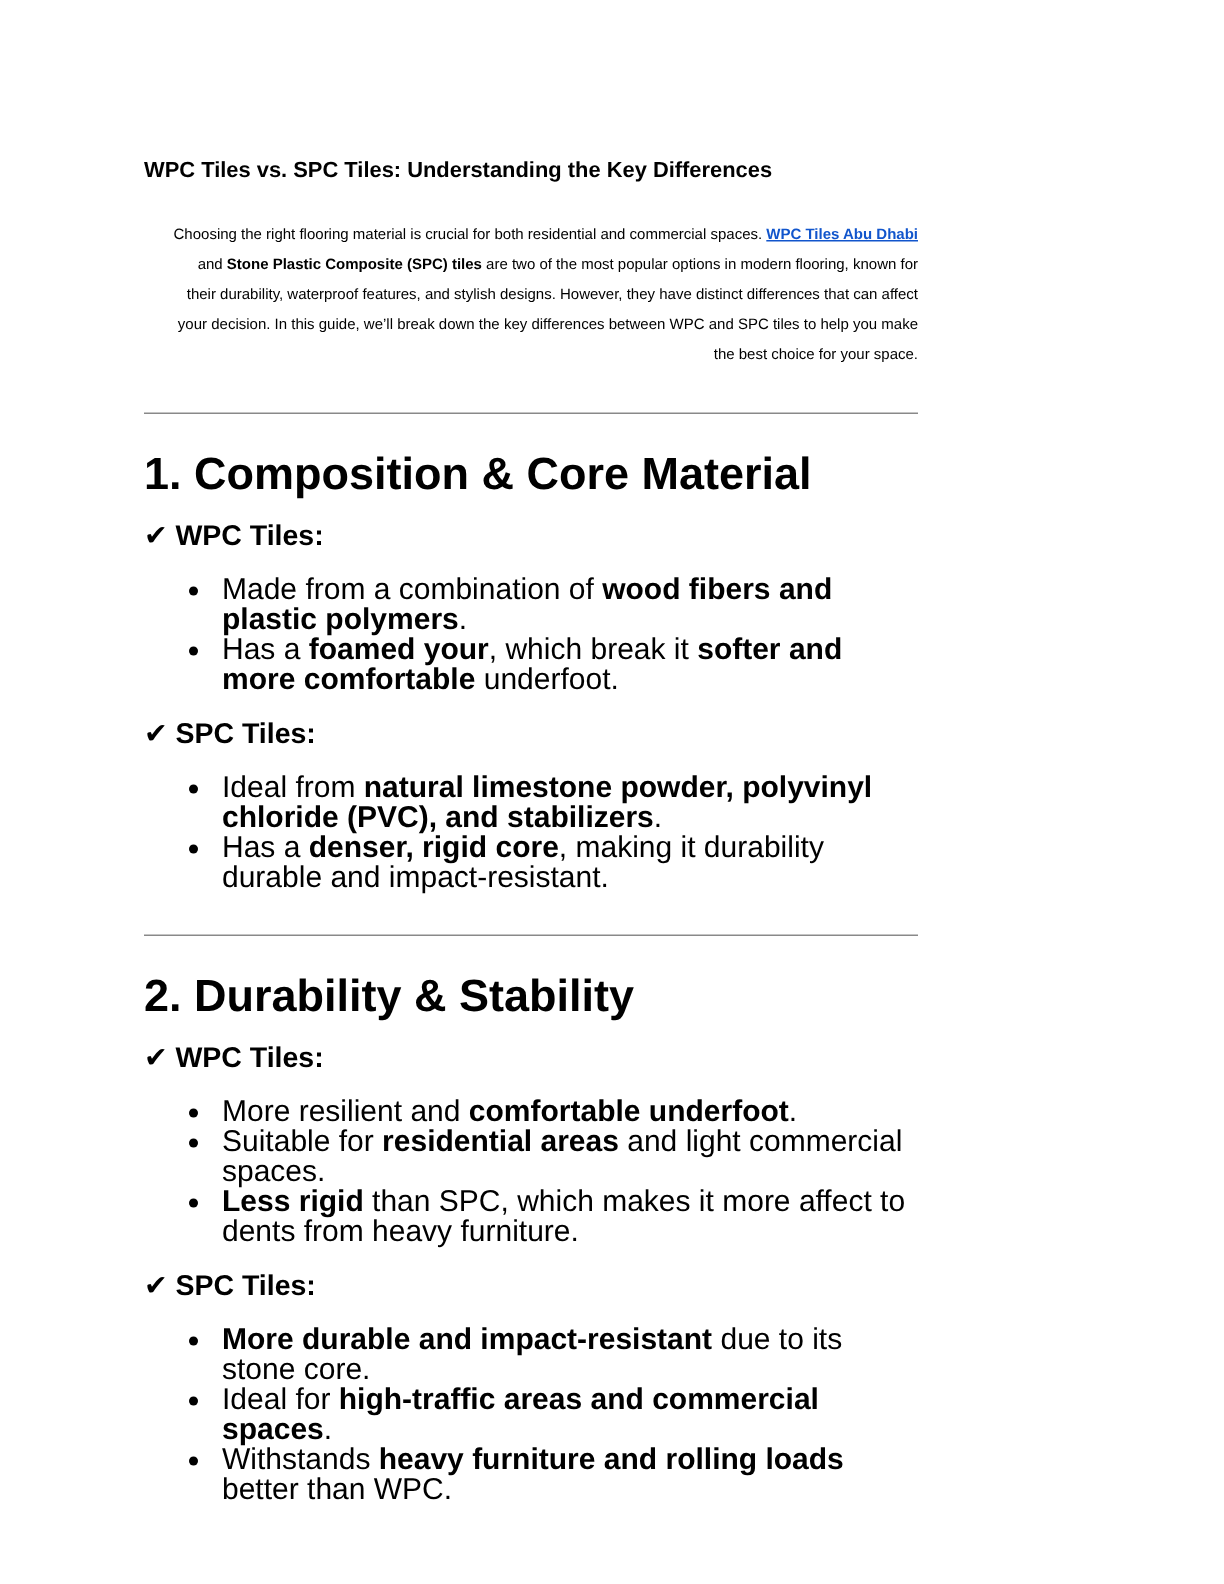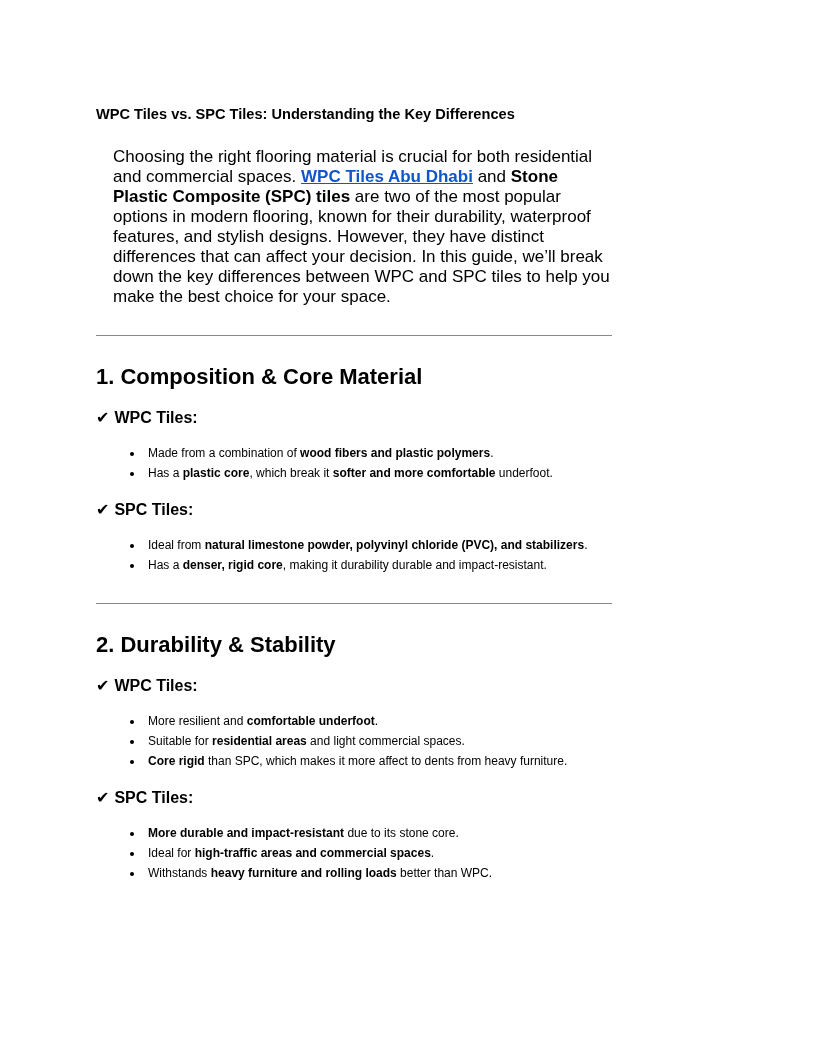--- a/index.html
+++ b/index.html
@@ -19,51 +19,52 @@
     overflow: hidden;
   }
   .doc-title {
     margin: 0;
     font-size: 14.6px;
     line-height: 20px;
     font-weight: bold;
   }
   .intro {
     margin: 23px 0 0 17px;
-    font-size: 17px;
+    font-size: 10px;
     line-height: 20px;
+    text-align: right;
   }
   hr.divider {
     border: none;
     border-top: 1px solid #898989;
     margin: 28px 0 0 0;
     height: 0;
   }
   h1.section-heading {
     margin: 27px 0 0 0;
-    font-size: 22px;
+    font-size: 30px;
     line-height: 28px;
     font-weight: bold;
   }
   p.check-line {
     margin: 17px 0 0 0;
-    font-size: 16px;
+    font-size: 19px;
     line-height: 20px;
     font-weight: bold;
   }
   .check-glyph {
     margin-right: 5px;
   }
   ul.bullets {
     margin: 15px 0 0 0;
     padding: 0 0 0 48px;
     list-style: disc outside;
   }
   ul.bullets li {
-    font-size: 12px;
+    font-size: 20px;
     line-height: 20px;
     padding-left: 4px;
   }
   .b { font-weight: bold; }
   a.doc-link {
     color: #1155cc;
     font-weight: bold;
     text-decoration: underline;
     cursor: pointer;
   }
@@ -80,21 +81,21 @@
   <section>
     <hr class="divider">
     <h1 class="section-heading">1. Composition &amp; Core Material</h1>
     <div>
   <div>
     <p class="check-line">
       <span class="check-glyph">✔</span><span>WPC Tiles:</span>
     </p>
     <ul class="bullets">
               <li><span>Made from a combination of </span><span class="b">wood fibers and plastic polymers</span><span>.</span></li>
-              <li><span>Has a </span><span class="b">plastic core</span><span>, which break it </span><span class="b">softer and more comfortable</span><span> underfoot.</span></li>
+              <li><span>Has a </span><span class="b">foamed your</span><span>, which break it </span><span class="b">softer and more comfortable</span><span> underfoot.</span></li>
             </ul>
   </div>
 
   <div>
     <p class="check-line">
       <span class="check-glyph">✔</span><span>SPC Tiles:</span>
     </p>
     <ul class="bullets">
               <li><span>Ideal from </span><span class="b">natural limestone powder, polyvinyl chloride (PVC), and stabilizers</span><span>.</span></li>
               <li><span>Has a </span><span class="b">denser, rigid core</span><span>, making it durability durable and impact-resistant.</span></li>
@@ -107,21 +108,21 @@
     <hr class="divider">
     <h1 class="section-heading">2. Durability &amp; Stability</h1>
     <div>
   <div>
     <p class="check-line">
       <span class="check-glyph">✔</span><span>WPC Tiles:</span>
     </p>
     <ul class="bullets">
               <li><span>More resilient and </span><span class="b">comfortable underfoot</span><span>.</span></li>
               <li><span>Suitable for </span><span class="b">residential areas</span><span> and light commercial spaces.</span></li>
-              <li><span class="b">Core rigid</span><span> than SPC, which makes it more affect to dents from heavy furniture.</span></li>
+              <li><span class="b">Less rigid</span><span> than SPC, which makes it more affect to dents from heavy furniture.</span></li>
             </ul>
   </div>
 
   <div>
     <p class="check-line">
       <span class="check-glyph">✔</span><span>SPC Tiles:</span>
     </p>
     <ul class="bullets">
               <li><span class="b">More durable and impact-resistant</span><span> due to its stone core.</span></li>
               <li><span>Ideal for </span><span class="b">high-traffic areas and commercial spaces</span><span>.</span></li>

